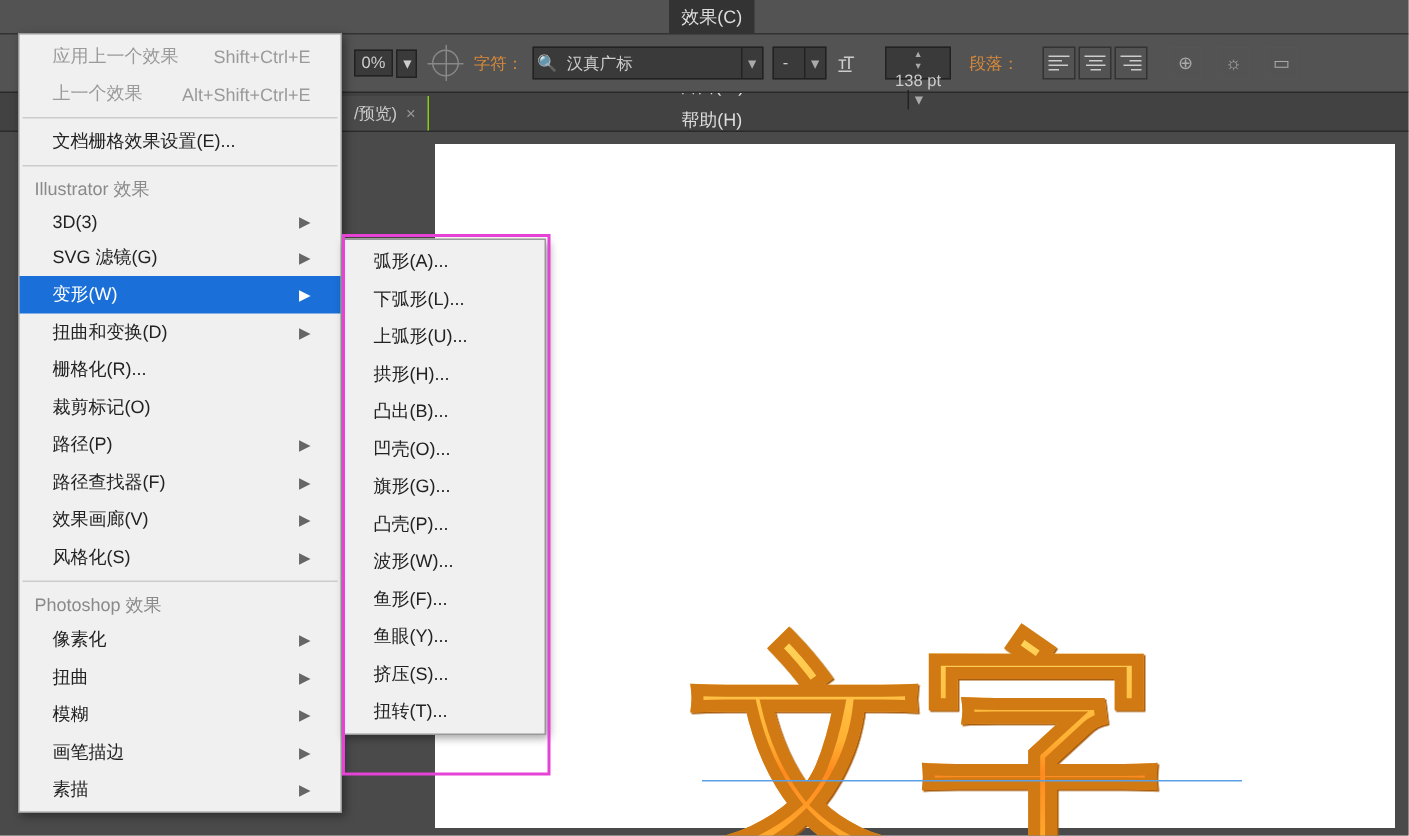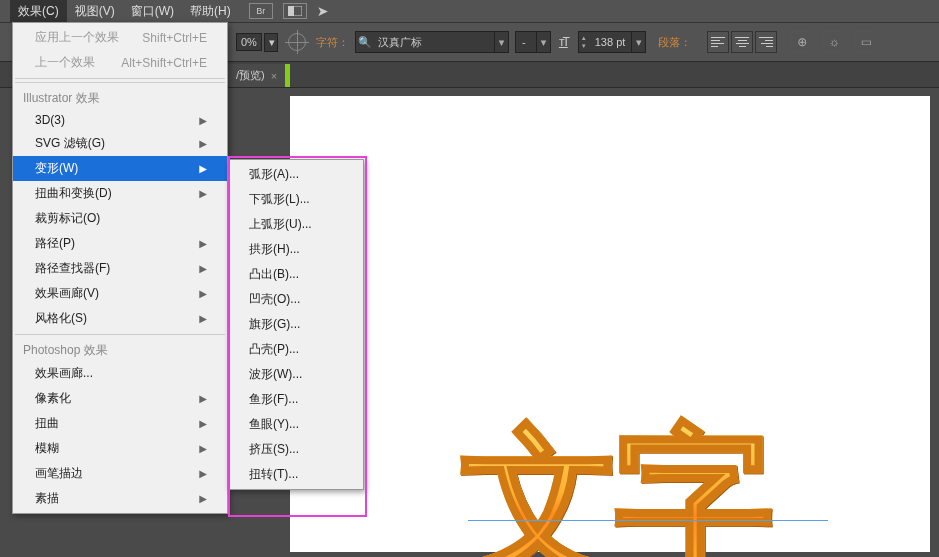--- a/index.html
+++ b/index.html
@@ -1,18 +1,18 @@
 <!DOCTYPE html>
 <html><head>
 <meta charset="utf-8">
 <style>
 * { margin: 0; padding: 0; box-sizing: border-box; font-family: "Microsoft YaHei", sans-serif; }
 body { background: #4a4a4a; width: 939px; height: 557px; overflow: hidden; position: relative; }
 
-.menubar { height: 22px; background: #535353; display: flex; align-items: center; padding-left: 10px; color: #ddd; font-size: 12px; }
+.menubar { height: 22px; background: #535353; display: flex; align-items: center; padding-left: 10px; color: #ddd; font-size: 12px; flex-direction: column; }
 .menubar .menu-item { padding: 3px 8px; cursor: pointer; }
 .menubar .menu-item.active { background: #333; }
 .menubar .icons { display: flex; gap: 10px; margin-left: 10px; align-items: center; }
 .menubar .icon-box { width: 24px; height: 16px; border: 1px solid #888; display: flex; align-items: center; justify-content: center; font-size: 9px; color: #ccc; }
 
 .toolbar { height: 40px; background: #535353; border-top: 1px solid #333; border-bottom: 1px solid #2a2a2a; display: flex; align-items: center; padding: 0 6px; font-size: 11px; color: #ccc; position: relative; }
 .toolbar-spacer { width: 230px; }
 .toolbar .pct { display: flex; align-items: center; gap: 2px; }
 .toolbar .pct-box { background: #3a3a3a; border: 1px solid #222; padding: 2px 4px; }
 .toolbar .crosshair { width: 18px; height: 18px; border-radius: 50%; border: 1px solid #888; margin: 0 10px; position: relative; }
@@ -29,21 +29,21 @@
 .toolbar .small-dd .arrow { width: 14px; text-align: center; color: #aaa; border-left: 1px solid #222; height: 100%; display: flex; align-items: center; justify-content: center; }
 .toolbar .size-group { display: flex; align-items: center; margin-left: 8px; }
 .toolbar .size-icon { font-size: 12px; color: #ccc; margin-right: 2px; letter-spacing: -2px; text-decoration: underline; }
 .toolbar .align-btns { display: flex; margin-left: 10px; gap: 2px; }
 .toolbar .align-btn { width: 22px; height: 22px; border: 1px solid #333; display: flex; flex-direction: column; justify-content: center; gap: 2px; padding: 3px; }
 .toolbar .align-btn div { height: 1px; background: #ccc; }
 .toolbar .ext-btns { display: flex; margin-left: 14px; gap: 10px; }
 .toolbar .ext-btn { width: 22px; height: 22px; border: 1px solid #555; border-radius: 2px; display: flex; align-items: center; justify-content: center; color: #aaa; font-size: 12px; }
 
 .tabbar { height: 26px; background: #424242; display: flex; align-items: flex-end; padding-left: 228px; font-size: 11px; color: #ccc; border-bottom: 1px solid #2a2a2a; }
-.tabbar .tab { padding: 4px 8px; background: #4a4a4a; border-right: 5px solid #84cc16; display: flex; align-items: center; gap: 6px; }
+.tabbar .tab { padding: 4px 8px; background: #4a4a4a; border-right: 1px solid #84cc16; display: flex; align-items: center; gap: 6px; }
 .tabbar .tab .x { color: #999; cursor: pointer; }
 
 .canvas-area { position: absolute; left: 0; top: 88px; right: 0; bottom: 0; background: #4a4a4a; }
 .artboard { position: absolute; left: 290px; top: 8px; width: 640px; height: 456px; background: #fff; }
 .text-art { position: absolute; left: 170px; top: 300px; font-size: 160px; font-weight: 900; font-family: "Microsoft YaHei", sans-serif; letter-spacing: -6px;
   background: linear-gradient(180deg, #ffe46b 0%, #ffb133 45%, #ff8a1f 55%, #ffce3f 100%);
   -webkit-background-clip: text; background-clip: text; color: transparent;
   -webkit-text-stroke: 3px #d17a14;
   filter: drop-shadow(1px 1px 0 #a85c0e);
 }
@@ -94,21 +94,21 @@
     <div class="search">🔍</div>
     <div class="name">汉真广标</div>
     <div class="arrow">▾</div>
   </div>
   <div class="small-dd">
     <div class="val">-</div>
     <div class="arrow">▾</div>
   </div>
   <div class="size-group">
     <div class="size-icon">тT</div>
-    <div class="small-dd" style="margin-left:8px;">
+    <div class="small-dd" style="margin-left:20px;flex-direction:column;">
       <div style="width:10px;display:flex;flex-direction:column;font-size:7px;color:#aaa;text-align:center;">
           <span>▴</span>
           <span>▾</span>
         </div>
       <div class="val">138 pt</div>
       <div class="arrow">▾</div>
     </div>
   </div>
   <div class="label-orange" style="margin-left:12px;">段落：</div>
   <div class="align-btns">
@@ -155,40 +155,46 @@
 <div class="dropdown">
   <div class="row disabled">
     <span>应用上一个效果</span>
       <span>Shift+Ctrl+E</span>
   </div>
   <div class="row disabled">
     <span>上一个效果</span>
       <span>Alt+Shift+Ctrl+E</span>
   </div>
   <div class="sep"></div>
+  <div class="row">
+    <span>文档栅格效果设置(E)...</span>
+  </div>
   <div class="sep"></div>
   <div class="section-title">Illustrator 效果</div>
   <div id="ai-list">
       <div class="row">
         <span>3D(3)</span>
         <span class="arrow-r grey">▶</span>
       </div>
       <div class="row">
         <span>SVG 滤镜(G)</span>
         <span class="arrow-r grey">▶</span>
       </div>
       <div class="row highlight">
         <span>变形(W)</span>
         <span class="arrow-r">▶</span>
       </div>
       <div class="row">
         <span>扭曲和变换(D)</span>
         <span class="arrow-r grey">▶</span>
       </div>
       <div class="row">
+        <span>栅格化(R)...</span>
+      </div>
+      <div class="row">
         <span>裁剪标记(O)</span>
       </div>
       <div class="row">
         <span>路径(P)</span>
         <span class="arrow-r grey">▶</span>
       </div>
       <div class="row">
         <span>路径查找器(F)</span>
         <span class="arrow-r grey">▶</span>
       </div>
@@ -197,23 +203,20 @@
         <span class="arrow-r grey">▶</span>
       </div>
       <div class="row">
         <span>风格化(S)</span>
         <span class="arrow-r grey">▶</span>
       </div>
     </div>
   <div class="sep"></div>
   <div class="section-title">Photoshop 效果</div>
   <div id="ps-list">
-      <div class="row">
-        <span>效果画廊...</span>
-      </div>
       <div class="row">
         <span>像素化</span>
         <span class="arrow-r grey">▶</span>
       </div>
       <div class="row">
         <span>扭曲</span>
         <span class="arrow-r grey">▶</span>
       </div>
       <div class="row">
         <span>模糊</span>

